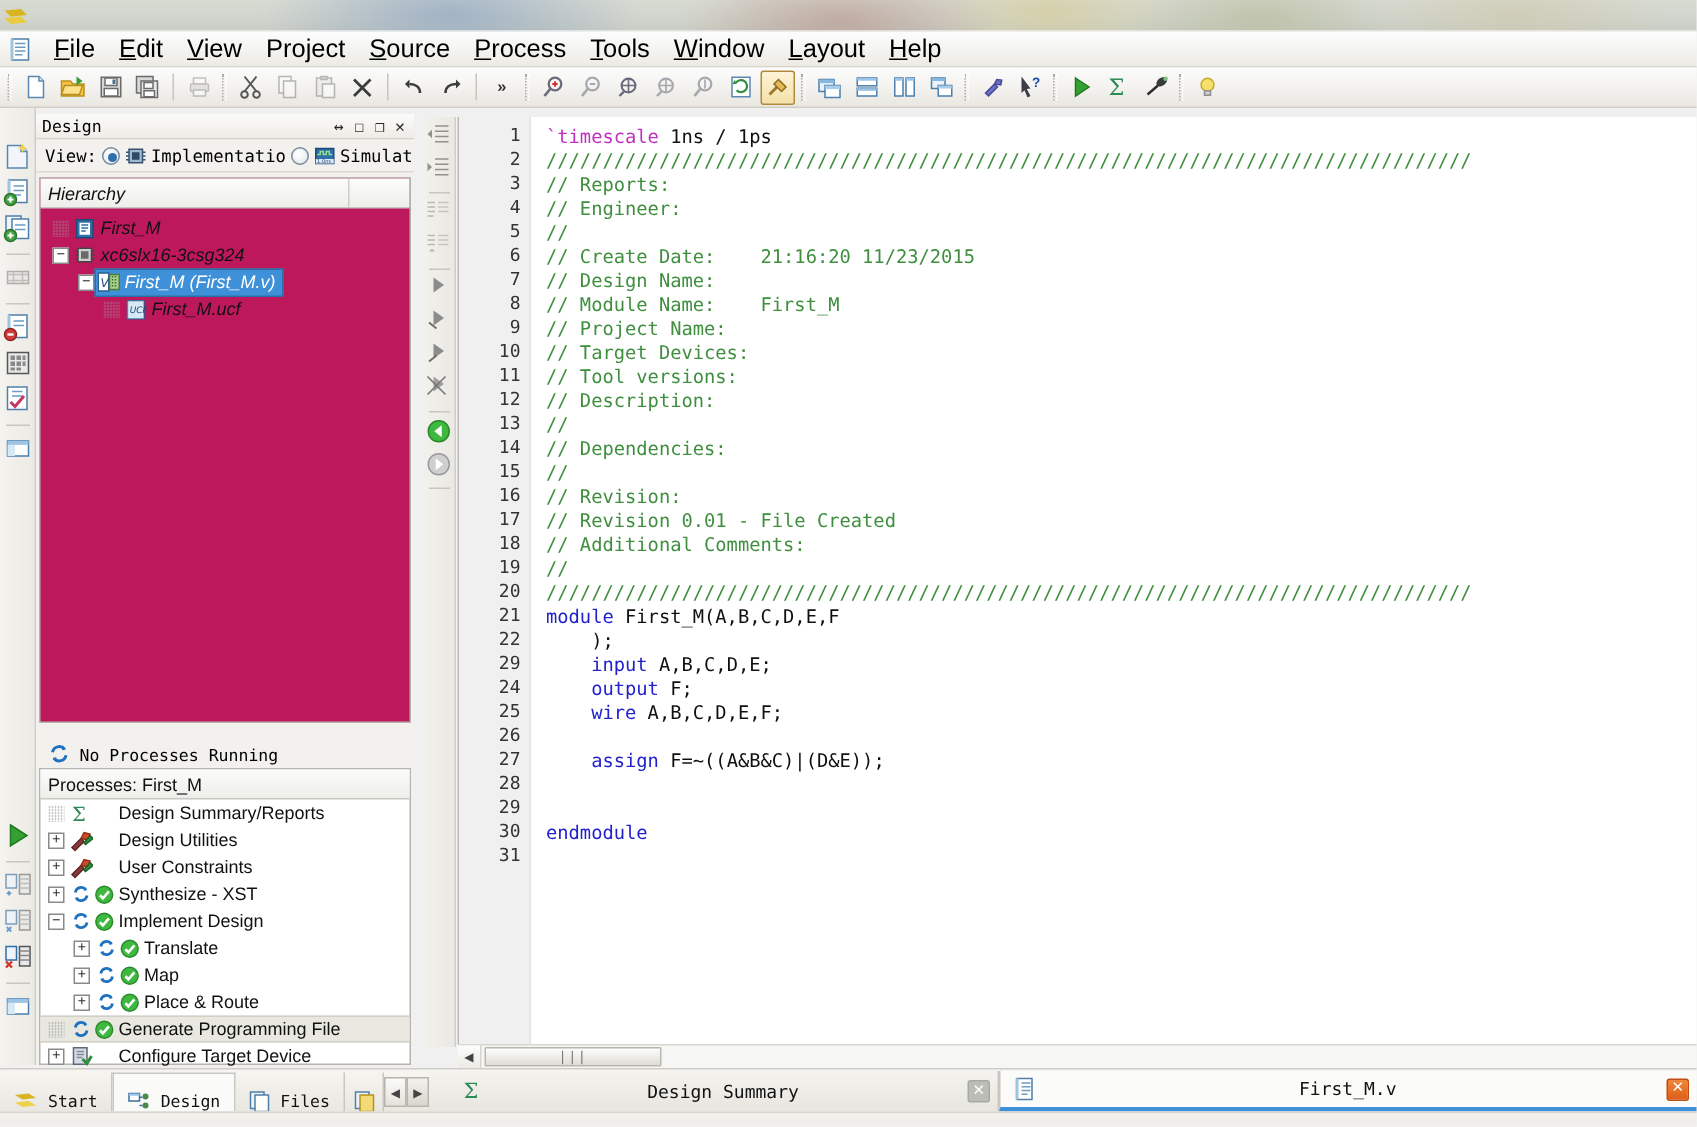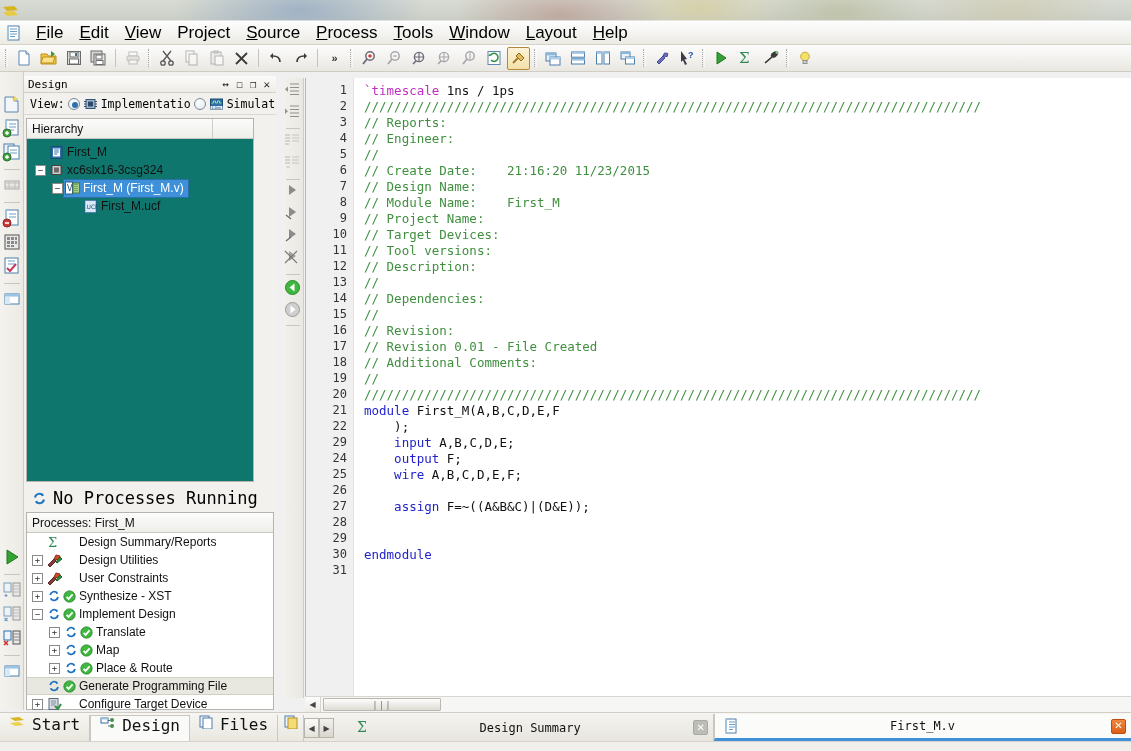--- a/index.html
+++ b/index.html
@@ -118,22 +118,22 @@
     width: 12px; height: 12px; border-radius: 50%;
     border: 1px solid #7a8a99; background: radial-gradient(circle at 40% 35%,#fff,#dfe6ec);
     display: inline-block; position: relative; flex: 0 0 auto;
   }
   .radio.on::after {
     content:''; position:absolute; left:3px; top:3px; width:6px; height:6px;
     border-radius:50%; background:#2e6fad;
   }
 
   .treebox {
-    position: absolute; left: 2px; top: 42px; width: 228px; height: 364px;
-    background: #0f766e; border: 1px solid #b6b4ac;
+    position: absolute; left: 2px; top: 42px; width: 248px; height: 364px;
+    background: #be185d; border: 1px solid #b6b4ac; font-style: italic;
   }
   .tree-header {
     height: 20px; background: linear-gradient(180deg,#fcfcfc,#eeeeea);
     border-bottom: 1px solid #c9c7bf;
     display: flex; align-items: center; padding-left: 5px;
     font-size: 12px; color: #111;
   }
   .tree-header .col-div { margin-left: auto; width: 1px; height: 100%; background:#d0cec6; margin-right: 40px;}
   .tree-body { padding: 4px 0 0 0; }
   .tnode {
@@ -154,22 +154,22 @@
   .dotline { width: 11px; height: 11px; flex: 0 0 auto; display:inline-block;
      background-image: radial-gradient(circle, #9a9a9a 0.6px, transparent 0.7px);
      background-size: 2px 2px; opacity:.8; }
   .spacer-ind { display:inline-block; flex:0 0 auto; }
 
   
   #procpanel {
     position: absolute; left: 2px; top: 410px; width: 248px; height: 224px;
   }
   .noproc {
-    height: 24px; display: flex; align-items: center; gap: 6px;
-    font-family: "DejaVu Sans Mono", monospace; font-size: 17px; color: #000;
+    height: 24px; display: flex; align-items: flex-end; gap: 6px;
+    font-family: "DejaVu Sans Mono", monospace; font-size: 11px; color: #000;
     padding-left: 6px;
   }
   .procbox {
     position: absolute; left: 0; top: 26px; width: 248px; height: 198px;
     background: #fff; border: 1px solid #b6b4ac;
   }
   .proc-header {
     height: 20px; background: linear-gradient(180deg,#fcfcfc,#eeeeea);
     border-bottom: 1px solid #c9c7bf;
     display: flex; align-items: center; padding-left: 5px;
@@ -234,22 +234,22 @@
   .hs-grip { font-size: 9px; color: #7a7a72; letter-spacing:1px; font-family:"DejaVu Sans Mono",monospace;}
 
   
   #bottombar {
     position: absolute; left: 0; top: 712px; width: 1131px; height: 29px;
     background: linear-gradient(180deg,#f6f5f1,#e9e7e0);
     border-top: 1px solid #cfcdc4;
     display: flex; align-items: flex-end;
   }
   .btab {
-    height: 26px; display: flex; align-items: flex-start; gap: 5px;
-    padding: 0 9px; font-family: "DejaVu Sans Mono", monospace; font-size: 16px;
+    height: 26px; display: flex; align-items: flex-end; gap: 5px;
+    padding: 0 9px; font-family: "DejaVu Sans Mono", monospace; font-size: 11px;
     color: #111; border-right: 1px solid #c9c7bf;
     background: transparent;
   }
   .btab.active {
     background: #fafaf8;
     border-left: 1px solid #c9c7bf; border-top: 1px solid #c9c7bf;
     border-bottom: none;
   }
   .navbtn {
     width: 15px; height: 20px; display:flex; align-items:center; justify-content:center;

